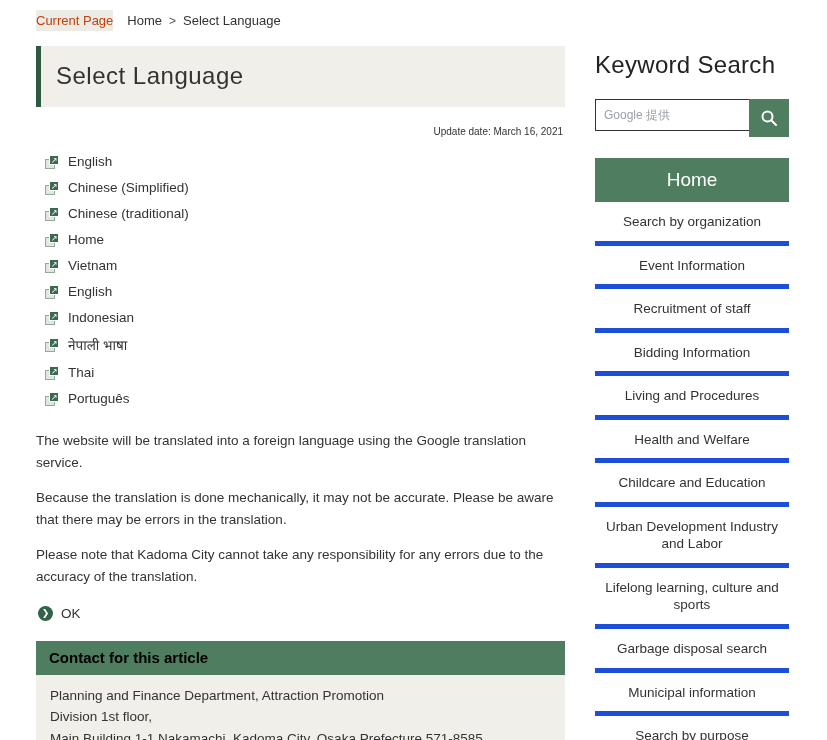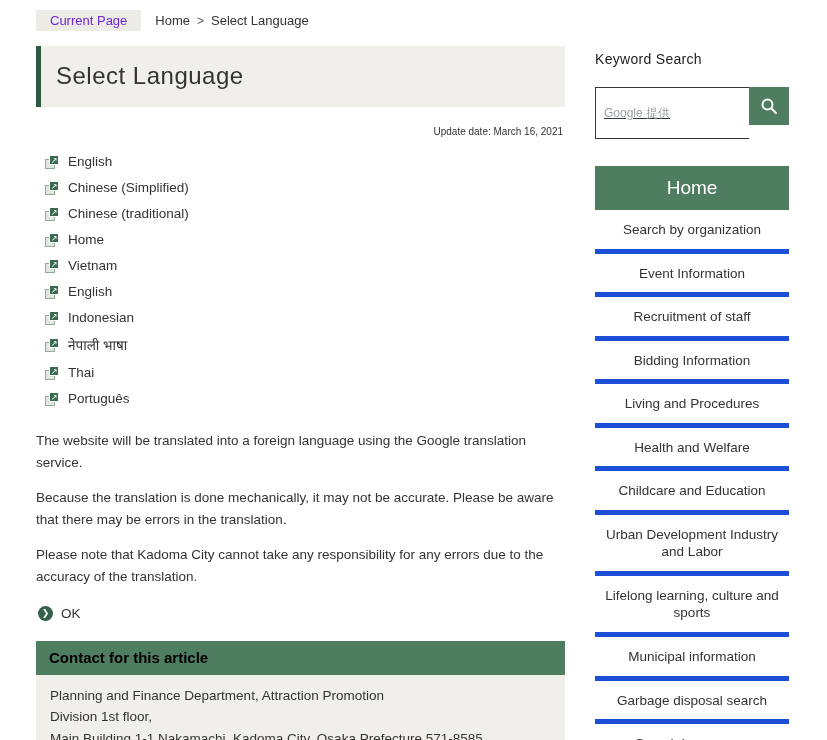--- a/index.html
+++ b/index.html
@@ -4,21 +4,21 @@
 <style>
   * { box-sizing: border-box; margin: 0; padding: 0; }
   html, body { width: 827px; height: 740px; overflow: hidden; background: #fff; }
   body { font-family: "Liberation Sans", "DejaVu Sans", sans-serif; color: #333; font-size: 13.5px; }
   a { color: #333; cursor: pointer; }
 
   .page { padding: 10px 0 0 36px; }
 
   
   .breadcrumb { display: flex; align-items: center; font-size: 13px; margin-bottom: 15px; }
-  .crumb-current { background: #ecebe5; padding: 3px 14px; margin-right: 14px; color: #6d28d9; text-align: center; }
+  .crumb-current { background: #ecebe5; padding: 3px 0; margin-right: 14px; color: #c2410c; text-align: center; }
   .crumb-sep { margin: 0 7px; color: #555; font-size: 12px; }
 
   .columns { display: flex; gap: 30px; }
   .main { width: 529px; flex: none; }
   .sidebar { width: 194px; flex: none; }
 
   
   .title-block { background: #f1efe9; border-left: 5px solid #2e5941; padding: 16px 16px 17px 15px; }
   .title-block h1 { font-size: 24px; font-weight: normal; color: #333; letter-spacing: 0.5px; }
 
@@ -37,22 +37,22 @@
 
   
   .ok-row { display: flex; align-items: center; margin: 18px 0 20px 2px; }
   .ok-circle { width: 15px; height: 15px; border-radius: 50%; background: #35604a; color: #fff; font-size: 9px; line-height: 15px; text-align: center; margin-right: 8px; flex: none; }
 
   
   .contact-header { background: #4f7d5f; color: #000000; font-weight: bold; font-size: 15px; padding: 8px 13px 9px; }
   .contact-body { background: #f1efe9; padding: 10px 14px; line-height: 1.62; }
 
   
-  .kw-title { font-size: 14px; font-weight: normal; color: #222; margin: 5px 0 20px; letter-spacing: 0.3px; }
-  .search-row { display: flex; height: 52px; text-decoration: underline; }
+  .kw-title { font-size: 24px; font-weight: normal; color: #222; margin: 5px 0 20px; letter-spacing: 0.3px; }
+  .search-row { display: flex; height: 32px; }
   .search-input { flex: 1; border: 1px solid #333; border-right: none; padding: 0 8px; font-size: 12px; color: #333; outline: none; min-width: 0; }
   .search-input::placeholder { color: #9aa0a6; }
   .search-btn { width: 40px; height: 38px; background: #4f7d5f; border: none; cursor: pointer; display: flex; align-items: center; justify-content: center; }
   .home-btn { margin-top: 27px; height: 44px; background: #4f7d5f; display: flex; align-items: center; justify-content: center; cursor: pointer; }
   .home-btn a { color: #fff; font-size: 19px; }
   .menu { list-style: none; }
   .menu-item { text-align: center; padding: 11px 6px 10px; border-bottom: 5px solid #1d4ed8; line-height: 1.3; }
   .menu-item a { font-size: 13.5px; }
 </style>
 </head>
@@ -216,24 +216,24 @@
           <li class="menu-item">
           <a>Childcare and Education</a>
         </li>
           <li class="menu-item">
           <a>Urban Development Industry and Labor</a>
         </li>
           <li class="menu-item">
           <a>Lifelong learning, culture and sports</a>
         </li>
           <li class="menu-item">
+          <a>Garbage disposal search</a>
+        </li>
+          <li class="menu-item">
           <a>Municipal information</a>
-        </li>
-          <li class="menu-item">
-          <a>Garbage disposal search</a>
         </li>
           <li class="menu-item">
           <a>Search by purpose</a>
         </li>
         </ul>
 
     </div>
 
   </div>
 </div>

